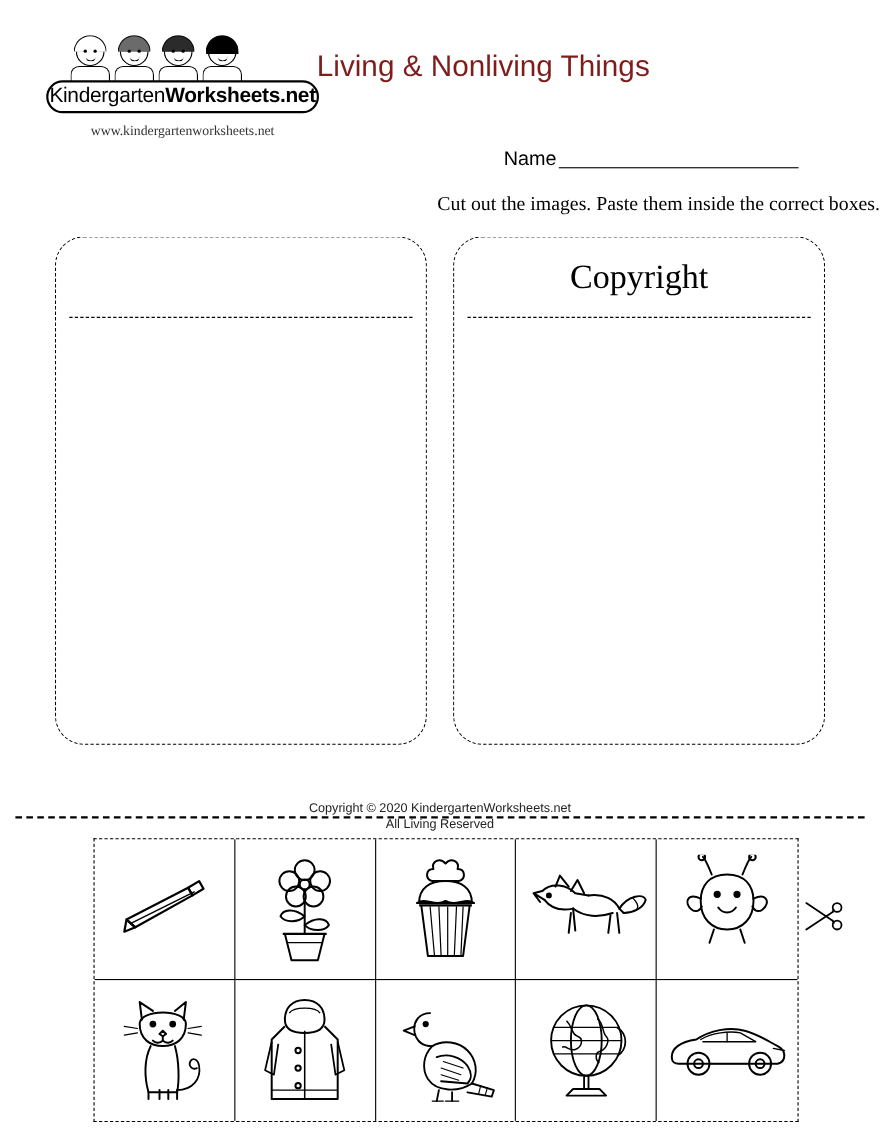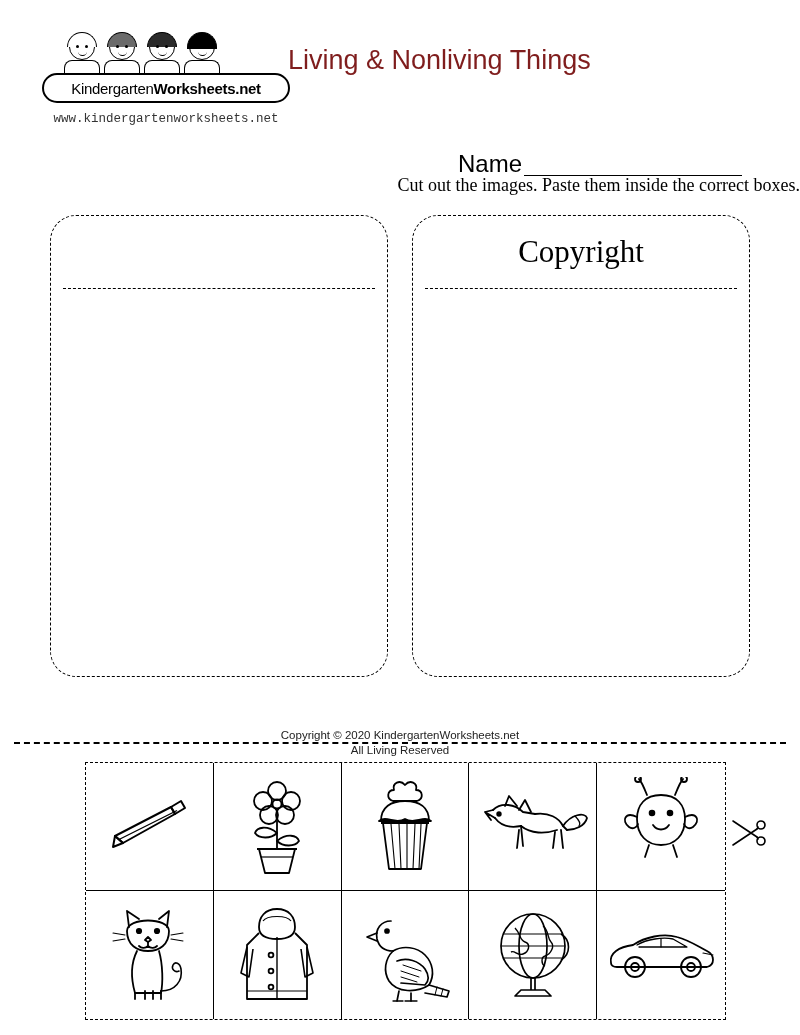--- a/index.html
+++ b/index.html
@@ -113,52 +113,52 @@
     border: 2px solid #000;
     border-radius: 16px;
     background: #fff;
     display: flex;
     align-items: center;
     justify-content: center;
     box-sizing: border-box;
   }
   .logo-pill-text {
     font-family: "Liberation Sans", sans-serif;
-    font-size: 15px;
+    font-size: 19px;
     letter-spacing: -0.3px;
     white-space: nowrap;
   }
   .logo-pill-text b { font-weight: bold; }
   .logo-url {
     margin-top: 9px;
     text-align: center;
     width: 248px;
-    font-family: Liberation Mono, monospace;
+    font-family: Liberation Serif, serif;
     font-size: 12.5px;
     color: #333;
   }
 
   .title {
     position: absolute;
     left: 288px;
     top: 8px;
     width: 330px;
     font-family: "Liberation Sans", sans-serif;
     font-size: 27px;
     line-height: 36px;
     color: #7f1d1d;
   }
 
   .name-row {
     position: absolute;
     left: 458px;
-    top: 116px;
+    top: 100px;
     width: 300px;
     font-family: "Liberation Sans", sans-serif;
-    font-size: 24px;
+    font-size: 18px;
     display: flex;
     align-items: flex-end;
   }
   .name-label { margin-right: 2px; }
   .name-line {
     flex: 1;
     border-bottom: 1.6px solid #000;
     height: 18px;
     margin-bottom: 2px;
     max-width: 218px;

